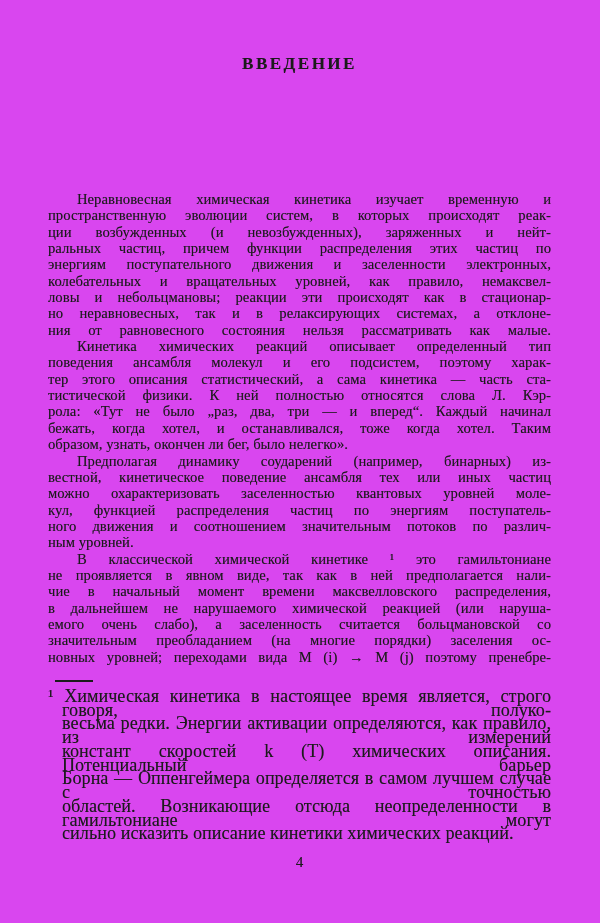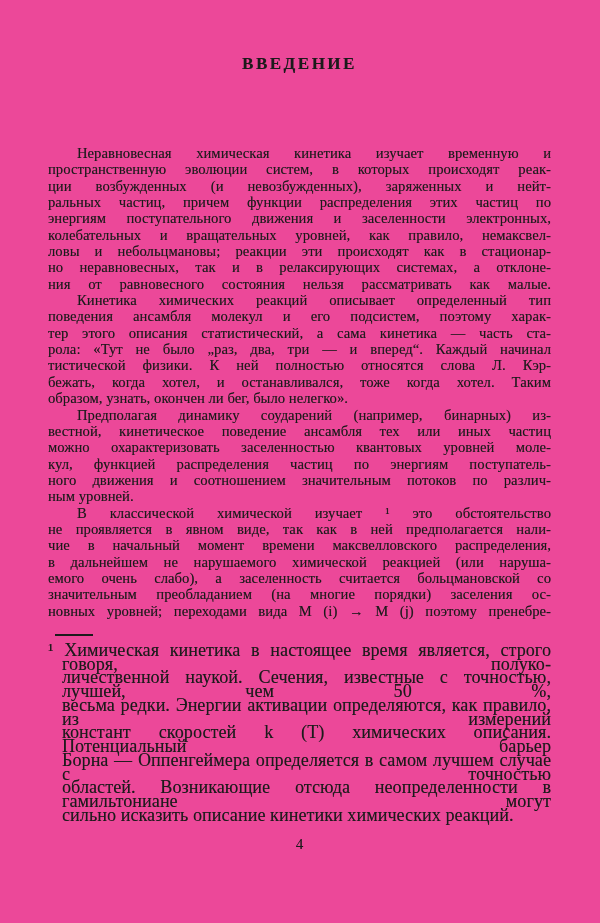--- a/index.html
+++ b/index.html
@@ -6,36 +6,36 @@
     margin: 0;
     padding: 0;
     background: #fbfbf9;
   }
   .page {
     position: relative;
     width: 600px;
     height: 923px;
     box-sizing: border-box;
     padding: 56px 49px 0 48px;
-    background: #ec4899;
+    background: #d946ef;
     font-family: "Liberation Serif", "DejaVu Serif", serif;
     color: #1b1b1b;
     overflow: hidden;
     text-shadow: 0.25px 0.25px 0 rgba(20,20,20,0.45);
   }
   .title {
     margin: 0;
     font-size: 17px;
     font-weight: bold;
     letter-spacing: 2.5px;
     line-height: 16px;
     text-align: center;
   }
   .body {
-    margin-top: 73px;
+    margin-top: 119px;
     font-size: 14.5px;
     line-height: 16.35px;
     letter-spacing: 0.1px;
   }
   .ln {
     text-align: justify;
     text-align-last: justify;
   }
   .ln.end {
     text-align: right;
@@ -83,52 +83,51 @@
       <div class="ln">колебательных и вращательных уровней, как правило, немаксвел-</div>
       <div class="ln">ловы и небольцмановы; реакции эти происходят как в стационар-</div>
       <div class="ln">но неравновесных, так и в релаксирующих системах, а отклоне-</div>
       <div class="ln">ния от равновесного состояния нельзя рассматривать как малые.</div>
     </div>
 
     <div class="para">
       <div class="ln first">Кинетика химических реакций описывает определенный тип</div>
       <div class="ln">поведения ансамбля молекул и его подсистем, поэтому харак-</div>
       <div class="ln">тер этого описания статистический, а сама кинетика — часть ста-</div>
+      <div class="ln">тистической физики. К ней полностью относятся слова Л. Кэр-</div>
       <div class="ln">рола: «Тут не было „раз, два, три — и вперед“. Каждый начинал</div>
-      <div class="ln">тистической физики. К ней полностью относятся слова Л. Кэр-</div>
       <div class="ln">бежать, когда хотел, и останавливался, тоже когда хотел. Таким</div>
       <div class="ln end">образом, узнать, окончен ли бег, было нелегко».</div>
     </div>
 
     <div class="para">
       <div class="ln first">Предполагая динамику соударений (например, бинарных) из-</div>
       <div class="ln">вестной, кинетическое поведение ансамбля тех или иных частиц</div>
       <div class="ln">можно охарактеризовать заселенностью квантовых уровней моле-</div>
       <div class="ln">кул, функцией распределения частиц по энергиям поступатель-</div>
       <div class="ln">ного движения и соотношением значительным потоков по различ-</div>
       <div class="ln end">ным уровней.</div>
     </div>
 
     <div class="para">
-      <div class="ln first">В классической химической изучает ¹ это обстоятельство</div>
+      <div class="ln first">В классической химической кинетике ¹ это гамильтониане</div>
       <div class="ln">не проявляется в явном виде, так как в ней предполагается нали-</div>
       <div class="ln">чие в начальный момент времени максвелловского распределения,</div>
       <div class="ln">в дальнейшем не нарушаемого химической реакцией (или наруша-</div>
       <div class="ln">емого очень слабо), а заселенность считается больцмановской со</div>
       <div class="ln">значительным преобладанием (на многие порядки) заселения ос-</div>
       <div class="ln">новных уровней; переходами вида M (i) → M (j) поэтому пренебре-</div>
     </div>
 
   </div>
 
   <div class="fnrule"></div>
 
   <div class="footnote">
     <div class="ln fn-first">¹ Химическая кинетика в настоящее время является, строго говоря, полуко-</div>
-    <div class="ln">личественной наукой. Сечения, известные с точностью, лучшей, чем 50 %,</div>
     <div class="ln">весьма редки. Энергии активации определяются, как правило, из измерений</div>
     <div class="ln">констант скоростей k (T) химических описания. Потенциальный барьер</div>
     <div class="ln">Борна — Оппенгеймера определяется в самом лучшем случае с  точностью</div>
     <div class="ln">областей. Возникающие отсюда неопределенности в гамильтониане могут</div>
     <div class="ln end">сильно исказить описание кинетики химических реакций.</div>
   </div>
 
   <div class="pagenum">4</div>
 
 </div>

